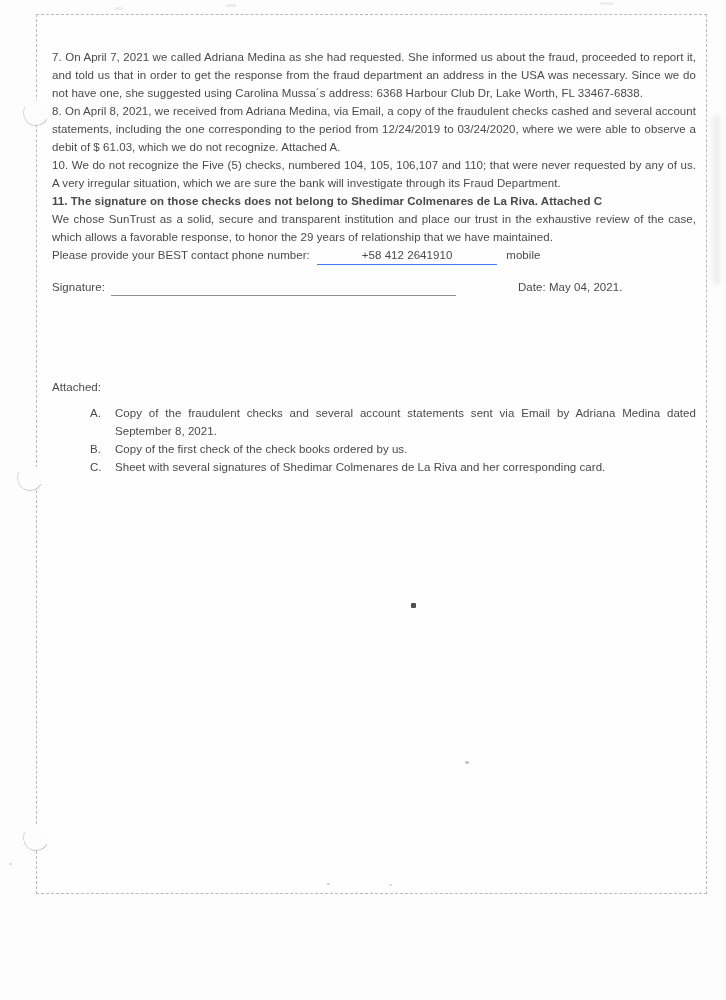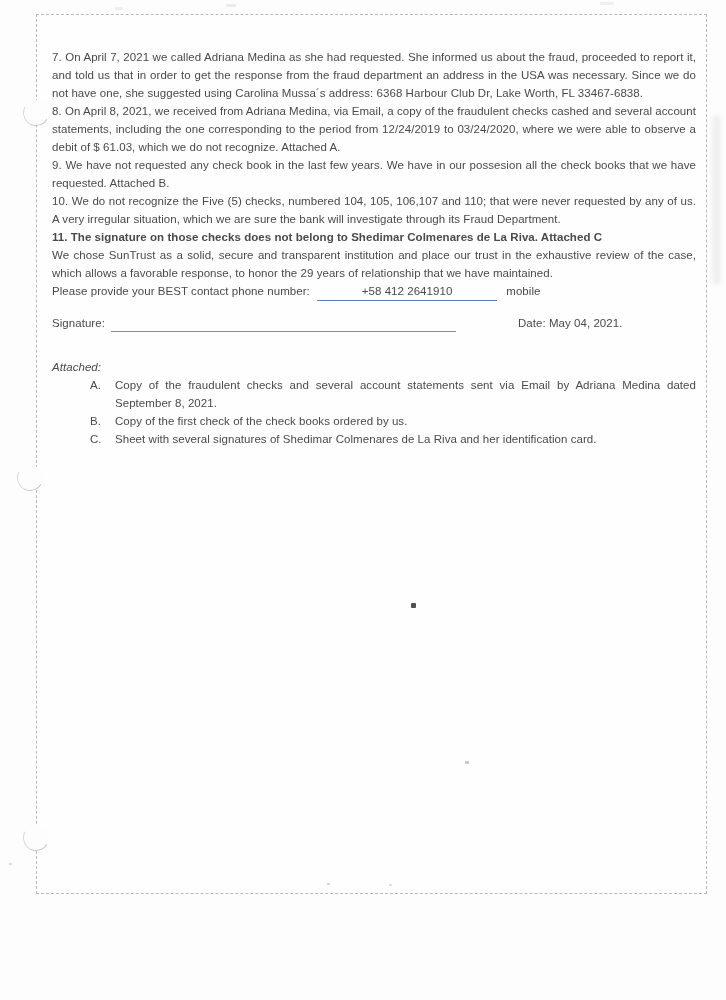--- a/index.html
+++ b/index.html
@@ -34,28 +34,28 @@
   .p9 { margin-bottom: 13px; }
   .p10 { margin-bottom: 16px; }
   .p11 { margin-bottom: 26px; font-weight: bold; }
   .closing { margin-bottom: 28px; }
   .phone-line { margin-bottom: 13px; white-space: nowrap; }
   .phone-fill {
     display: inline-block; width: 180px;
     border-bottom: 1px solid #3b82f6;
     text-align: center; margin: 0 6px 0 4px;
   }
-  .sig-row { display: flex; align-items: flex-end; margin-bottom: 26px; }
+  .sig-row { display: flex; align-items: flex-end; margin-bottom: 82px; }
   .sig-underline {
     width: 345px; height: 15px;
     border-bottom: 1px solid #8e8e8e;
     margin-left: 6px;
   }
   .sig-date { margin-left: 62px; white-space: nowrap; }
-  .attached-heading { margin-bottom: 0; font-style: italic; }
+  .attached-heading { margin-bottom: 8px; }
   .att-item { display: flex; padding-left: 38px; }
   .att-marker { flex: 0 0 25px; }
   .att-text { flex: 1; text-align: justify; }
   .punch-hole {
     position: absolute; width: 26px; height: 26px;
     background: #fdfdfd; border-radius: 50%;
     border: 1px solid transparent;
     border-bottom-color: #c6c6c6;
     border-left-color: #d8d8d8;
     transform: rotate(-15deg);
@@ -77,21 +77,20 @@
 </head>
 <body>
 
 <div class="scan-shadow-right"></div>
 
 <div class="page">
   <div class="content">
 
     <p class="p7">7. On April 7, 2021 we called Adriana Medina as she had requested. She informed us about the fraud, proceeded to report it, and told us that in order to get the response from the fraud department an address in the USA was necessary. Since we do not have one, she suggested using Carolina Mussa´s address:  6368 Harbour Club Dr, Lake Worth, FL 33467-6838.</p>
     <p class="p8">8. On April 8, 2021, we received from Adriana Medina, via Email, a copy of the fraudulent checks cashed and several account statements, including the one corresponding to the period from 12/24/2019 to 03/24/2020, where we were able to observe a debit of $ 61.03, which we do not recognize. Attached A.</p>
-    <p class="p9">9. We have not requested any check book in the last few years. We have in our possesion all the check books that we have requested. Attached B.</p>
     <p class="p10">10. We do not recognize the Five (5) checks, numbered 104, 105, 106,107 and 110; that were never requested by any of us. A very irregular situation, which we are sure the bank will investigate through its Fraud Department.</p>
     <p class="p11">11. The signature on those checks does not belong to Shedimar Colmenares de La Riva. Attached C</p>
 
     <p class="closing">We chose SunTrust as a solid, secure and transparent institution and place our trust in the exhaustive review of the case, which allows a favorable response, to honor the 29 years of relationship that we have maintained.</p>
 
     <div class="phone-line">
       <span>Please provide your BEST contact phone number:</span>
       <span class="phone-fill">
         <span>+58 412 2641910</span>
       </span>
@@ -109,21 +108,21 @@
       <div class="att-item">
         <span class="att-marker">A.</span>
         <span class="att-text">Copy of the fraudulent checks and several account statements sent via Email by Adriana Medina dated September 8, 2021.</span>
       </div>
       <div class="att-item">
         <span class="att-marker">B.</span>
         <span class="att-text">Copy of the first check of the check books ordered by us.</span>
       </div>
       <div class="att-item">
         <span class="att-marker">C.</span>
-        <span class="att-text">Sheet with several signatures of Shedimar Colmenares de La Riva and her identification card.</span>
+        <span class="att-text">Sheet with several signatures of Shedimar Colmenares de La Riva and her corresponding card.</span>
       </div>
     </div>
 
   </div>
 </div>
 
 <div class="punch-hole hole-1"></div>
 <div class="punch-hole hole-2"></div>
 <div class="punch-hole hole-3"></div>
 

